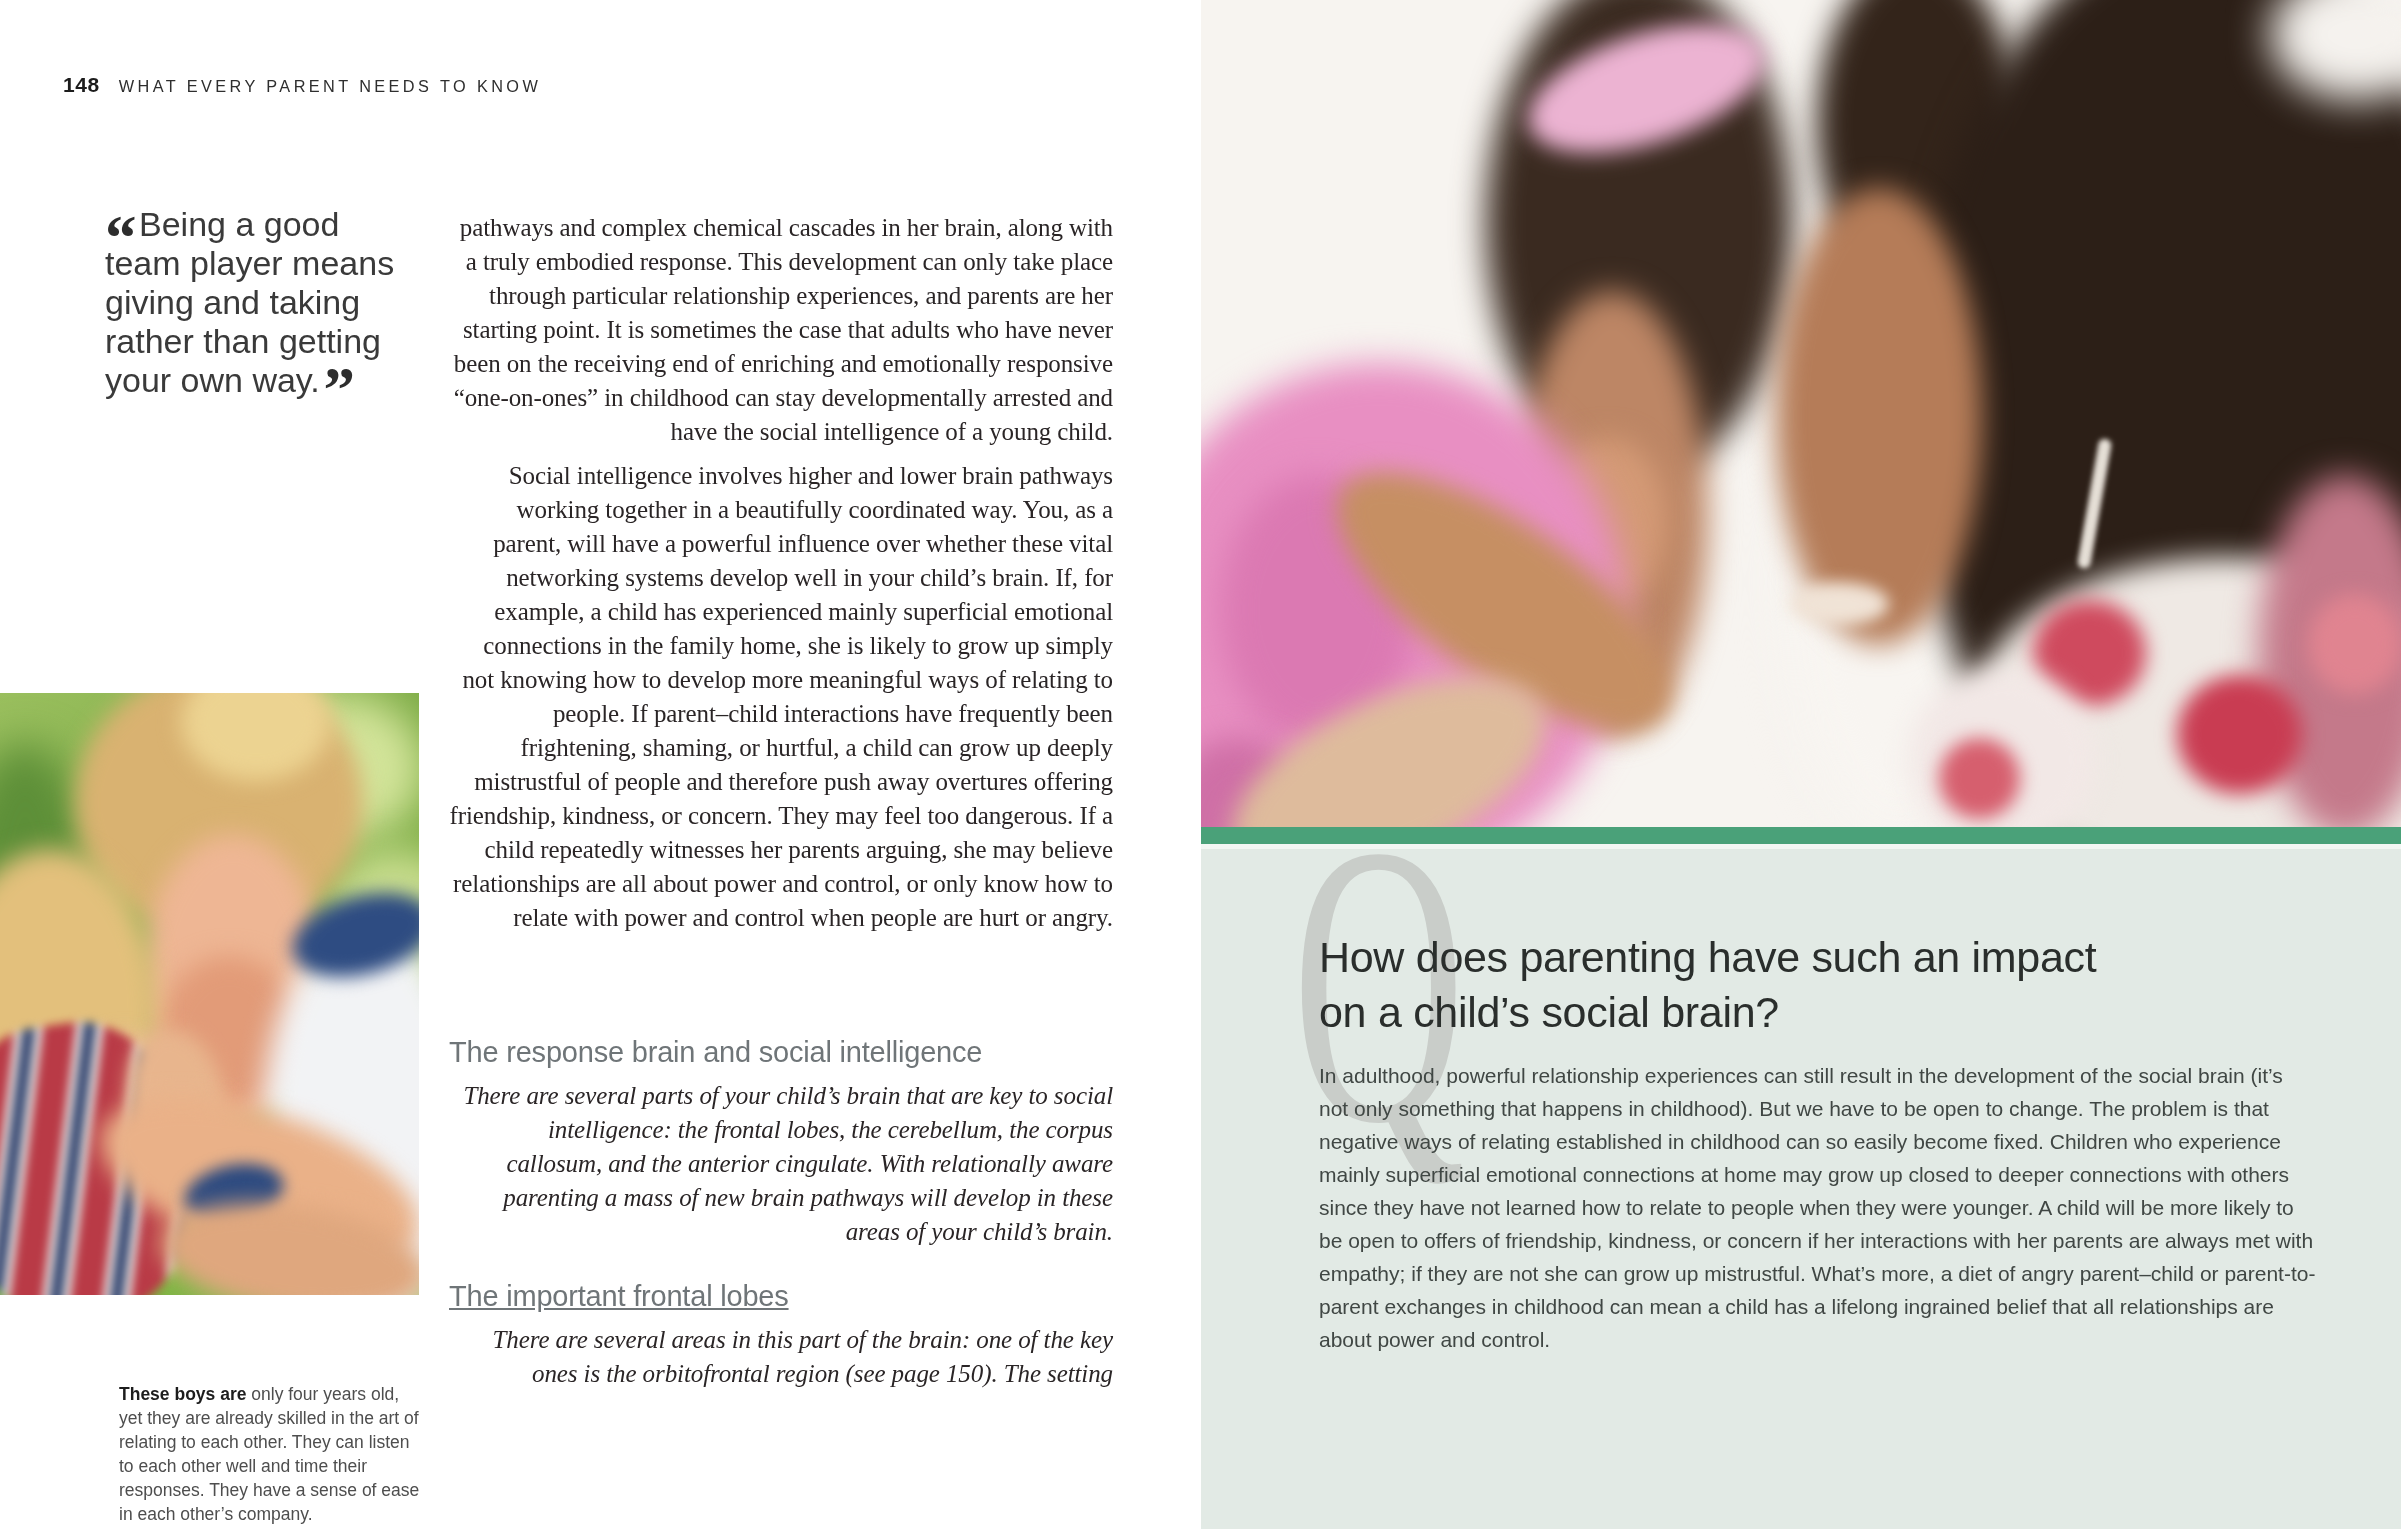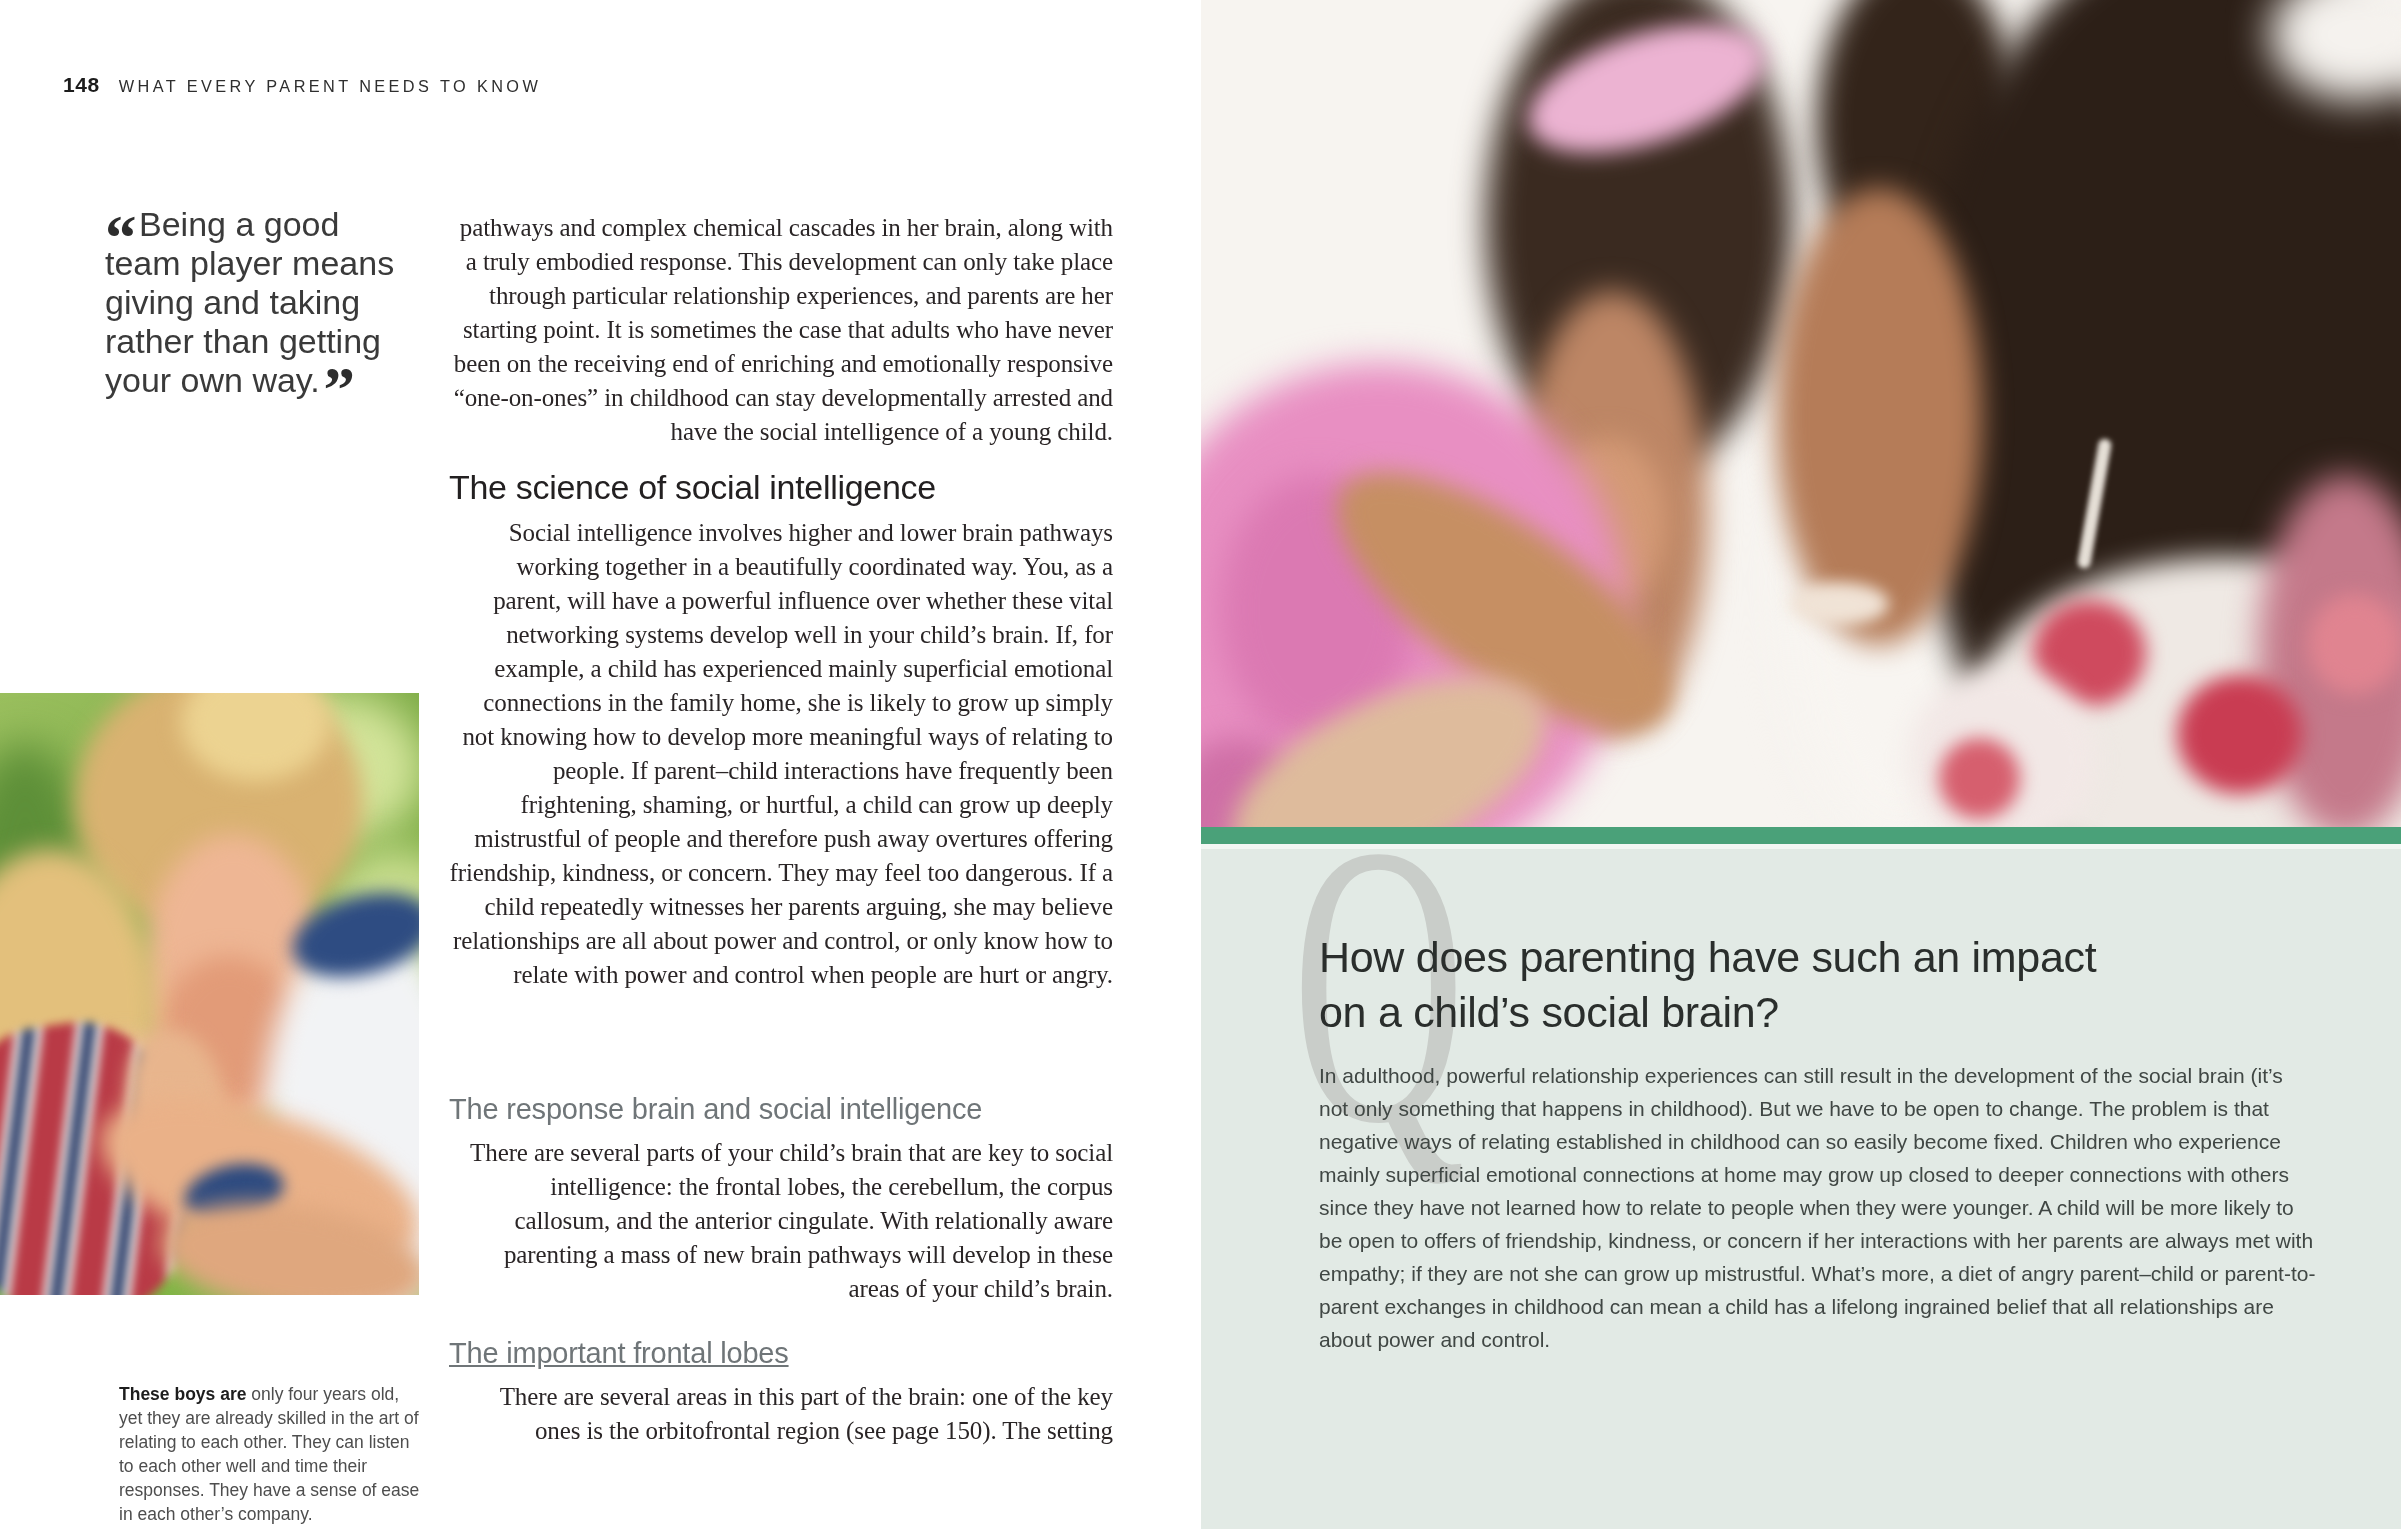--- a/index.html
+++ b/index.html
@@ -16,21 +16,21 @@
   .q-open{vertical-align:-22.5px;margin-right:2.5px;}
   .q-close{vertical-align:-19px;margin-left:3.8px;}
 
   .body-col{position:absolute;left:449px;top:211px;width:664px;}
   .body-col p.para{margin:0;font:400 25px/34px "Liberation Serif",serif;letter-spacing:-0.1px;color:#2a2526;text-align:right;}
   .body-col h2{margin:19px 0 10px 0;font:400 34px/38px "Liberation Sans",sans-serif;color:#232021;letter-spacing:-0.3px;}
   .body-col h3{font:400 29px/34px "Liberation Sans",sans-serif;color:#6f7578;letter-spacing:-0.2px;}
   .body-col h3.sub1{margin:100px 0 8.8px 0;}
   .body-col h3.sub2{margin:30px 0 8.8px 0;text-decoration:underline;}
   .body-col p.p2{margin-top:10px;}
-  .body-col p.p3,.body-col p.p4{margin-top:10px;}
+  .body-col p.p3,.body-col p.p4{margin-top:10px;font-style:italic;}
 
   .caption{position:absolute;left:119px;top:1382px;width:308px;margin:0;
            font:400 17.5px/24px "Liberation Sans",sans-serif;color:#4e4e4e;}
   .caption b{color:#1d1d1d;font-weight:700;}
 
   
   .photo{position:absolute;overflow:hidden;}
   .pb{position:absolute;border-radius:50%;}
   .photo-boys{left:0;top:693px;width:419px;height:602px;
      background:linear-gradient(135deg,#9abf5e 0%,#7cab45 45%,#8fbf54 100%);}
@@ -81,21 +81,20 @@
     <div class="pb" style="left:128px;top:335px;width:97px;height:147px;background:#e8b58d;filter:blur(8.8px);transform:rotate(-10deg);"></div>
     <div class="pb" style="left:94px;top:419px;width:331px;height:141px;background:#eab188;filter:blur(11.3px);transform:rotate(18deg);"></div>
     <div class="pb" style="left:184px;top:472px;width:100px;height:56px;background:#2c4a80;filter:blur(7.5px);transform:rotate(-12deg);"></div>
     <div class="pb" style="left:159px;top:513px;width:269px;height:106px;background:#dfa77e;filter:blur(11.3px);transform:rotate(8deg);"></div>
   </div>
 
   <p class="caption"><b>These boys are</b><span> only four years old, yet they are already skilled in the art of relating to each other. They can listen to each other well and time their responses. They have a sense of ease in each other’s company.</span></p>
 
   <div class="body-col">
     <p class="para p1">pathways and complex chemical cascades in her brain, along with a truly embodied response. This development can only take place through particular relationship experiences, and parents are her starting point. It is sometimes the case that adults who have never been on the receiving end of enriching and emotionally responsive “one-on-ones” in childhood can stay developmentally arrested and have the social intelligence of a young child.</p>
-    <h2>The science of social intelligence</h2>
     <p class="para p2">Social intelligence involves higher and lower brain pathways working together in a beautifully coordinated way. You, as a parent, will have a powerful influence over whether these vital networking systems develop well in your child’s brain. If, for example, a child has experienced mainly superficial emotional connections in the family home, she is likely to grow up simply not knowing how to develop more meaningful ways of relating to people. If parent–child interactions have frequently been frightening, shaming, or hurtful, a child can grow up deeply mistrustful of people and therefore push away overtures offering friendship, kindness, or concern. They may feel too dangerous. If a child repeatedly witnesses her parents arguing, she may believe relationships are all about power and control, or only know how to relate with power and control when people are hurt or angry.</p>
     <h3 class="sub1">The response brain and social intelligence</h3>
     <p class="para p3">There are several parts of your child’s brain that are key to social intelligence: the frontal lobes, the cerebellum, the corpus callosum, and the anterior cingulate. With relationally aware parenting a mass of new brain pathways will develop in these areas of your child’s brain.</p>
     <h3 class="sub2">The important frontal lobes</h3>
     <p class="para p4">There are several areas in this part of the brain: one of the key ones is the orbitofrontal region (see page 150). The setting</p>
   </div>
 
   <div class="photo photo-md" role="img" aria-label="Mother and young daughter laughing with foreheads touching">
     <div class="pb" style="left:285px;top:-31px;width:306px;height:507px;background:#3a2a20;filter:blur(16.3px);"></div>
     <div class="pb" style="left:322px;top:34px;width:247px;height:109px;background:#ecb3d2;filter:blur(11.3px);transform:rotate(-18deg);"></div>

